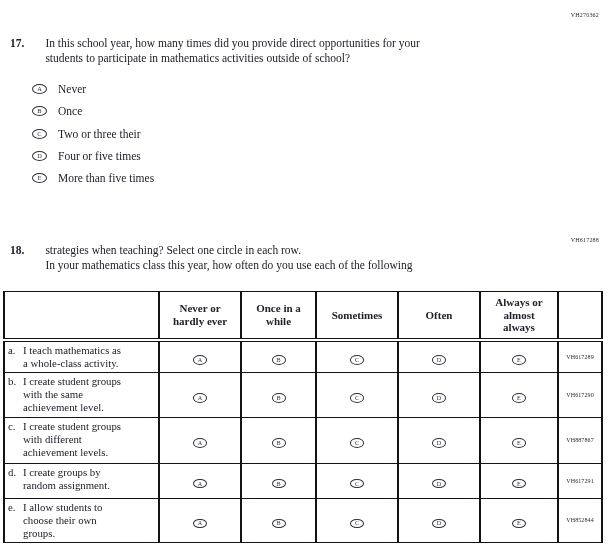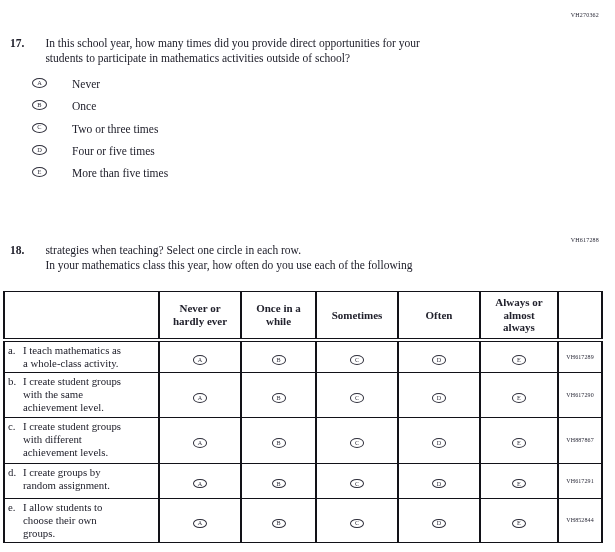--- a/index.html
+++ b/index.html
@@ -39,22 +39,22 @@
   .q-lines b { font-weight: normal; }
 
   
   .options {
     position: absolute;
     left: 32px;
     top: 78px;
   }
   .option {
     display: flex;
+    align-items: center;
     height: 22.3px;
-    gap: 14px;
   }
   .option-label {
     margin-left: 11px;
     font-size: 11.5px;
   }
 
   
   .oval {
     display: inline-flex;
     align-items: center;
@@ -142,21 +142,21 @@
   <div class="option">
     <span class="oval">A</span>
     <span class="option-label">Never</span>
   </div>
   <div class="option">
     <span class="oval">B</span>
     <span class="option-label">Once</span>
   </div>
   <div class="option">
     <span class="oval">C</span>
-    <span class="option-label">Two or three times</span>
+    <span class="option-label">Two or three their</span>
   </div>
   <div class="option">
     <span class="oval">D</span>
     <span class="option-label">Four or five times</span>
   </div>
   <div class="option">
     <span class="oval">E</span>
     <span class="option-label">More than five times</span>
   </div>
 </div>

